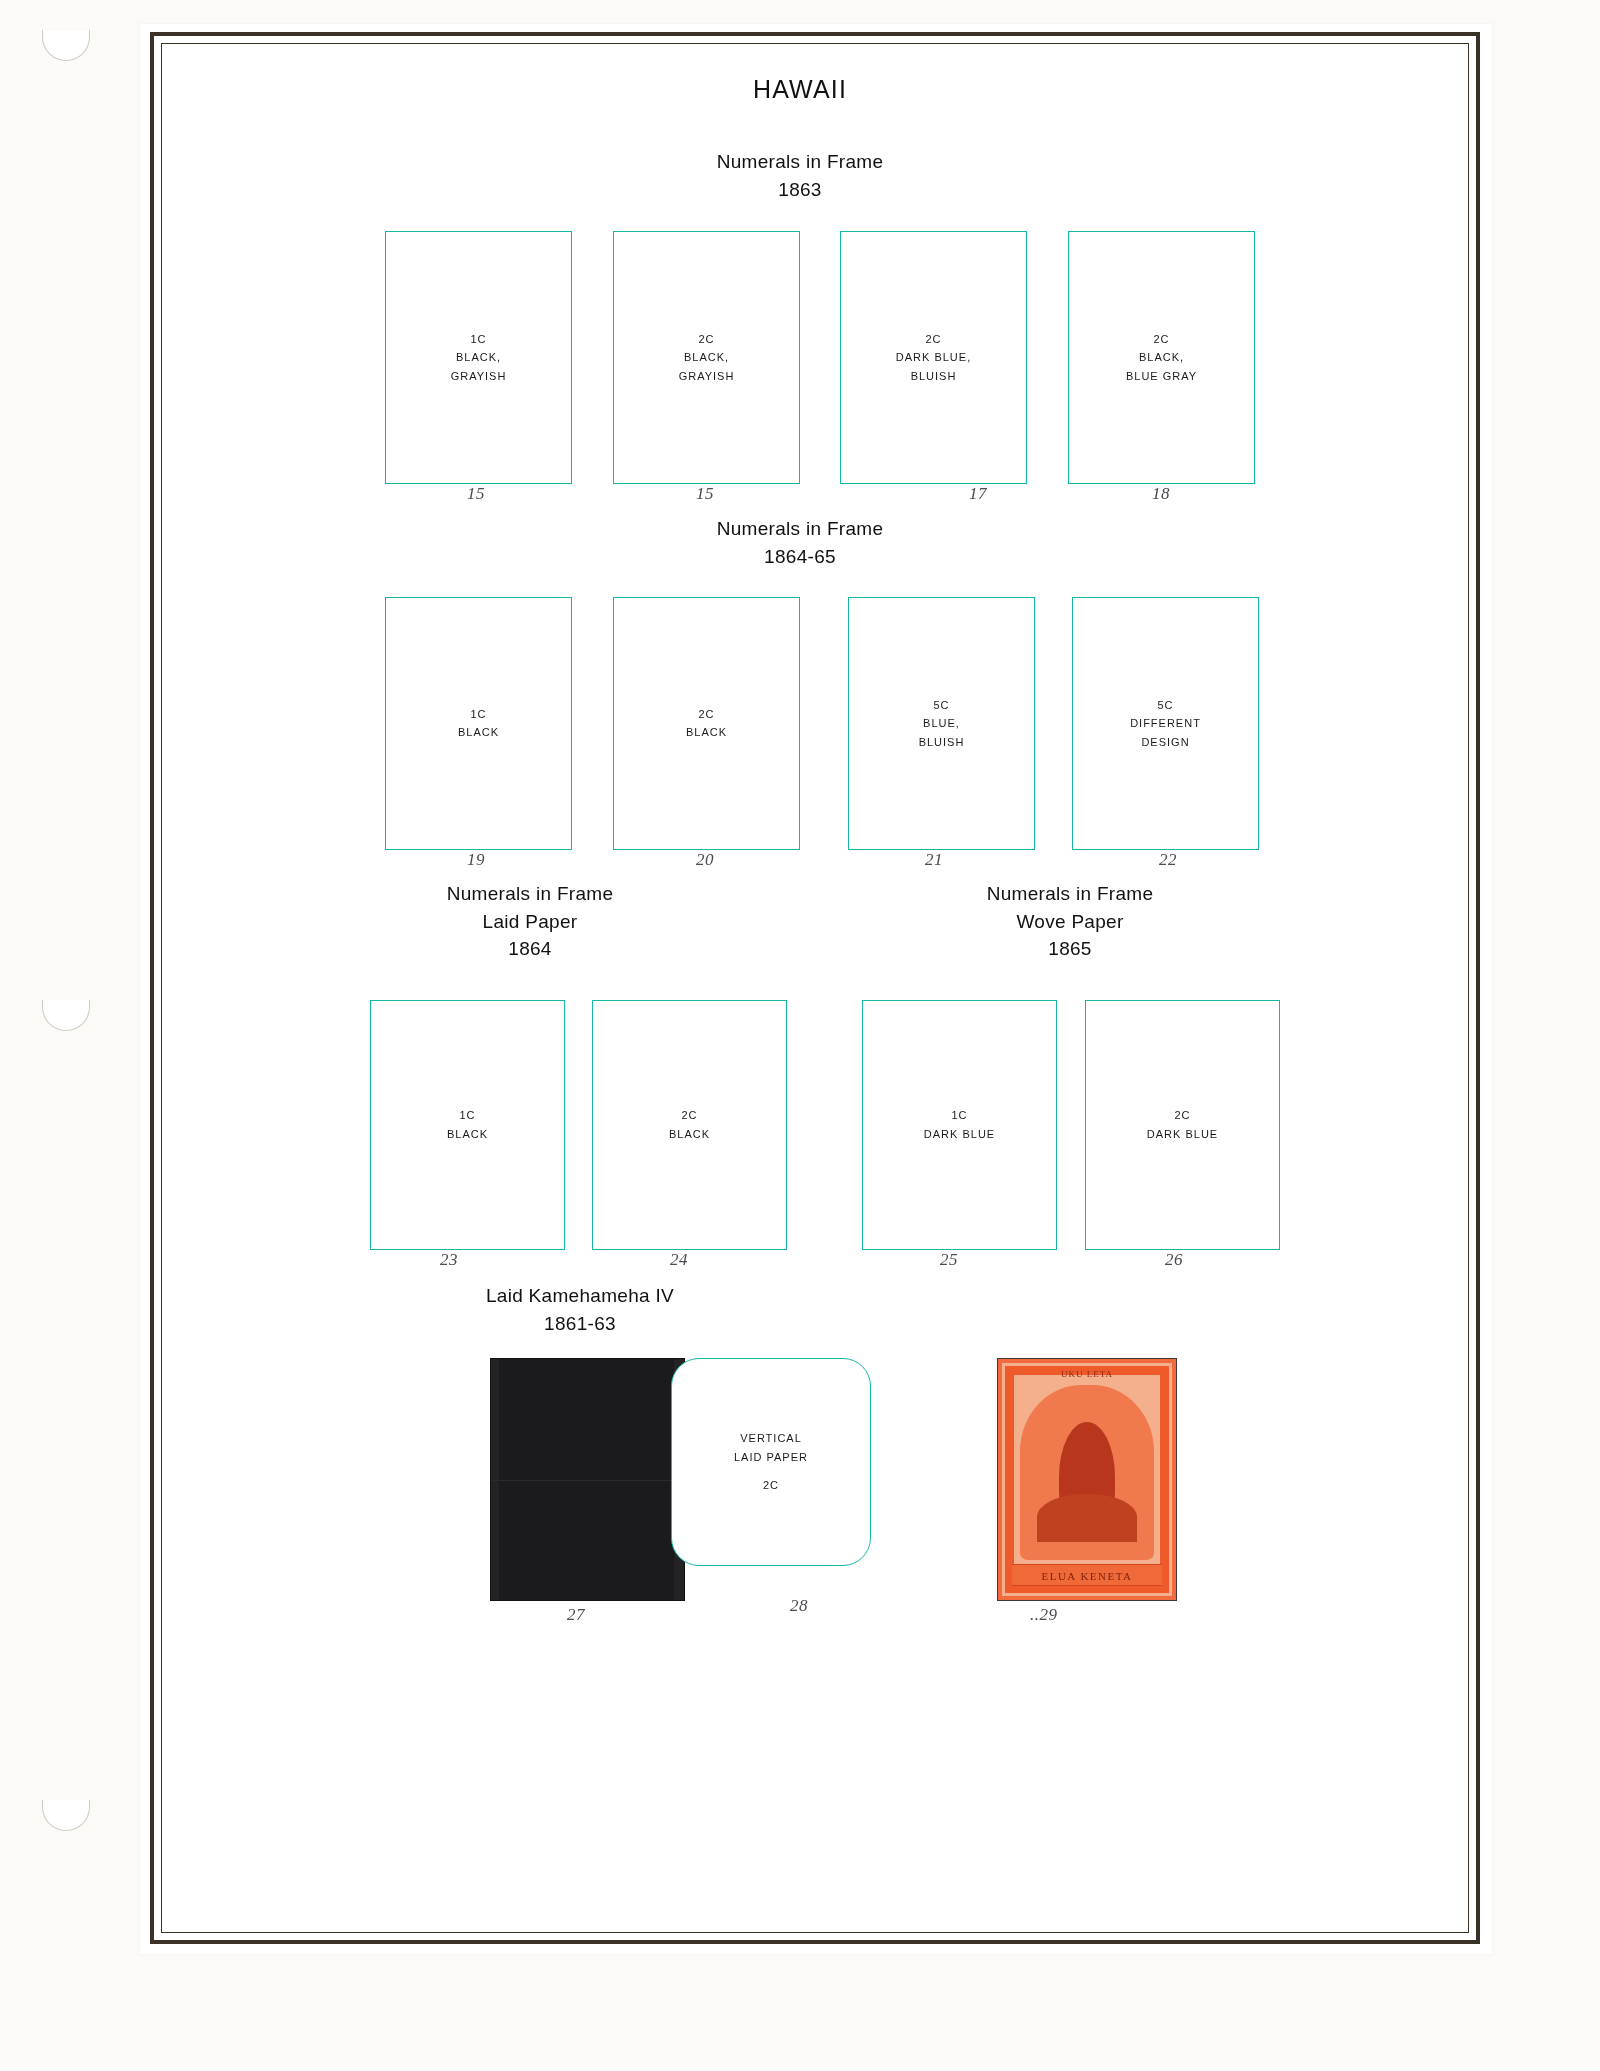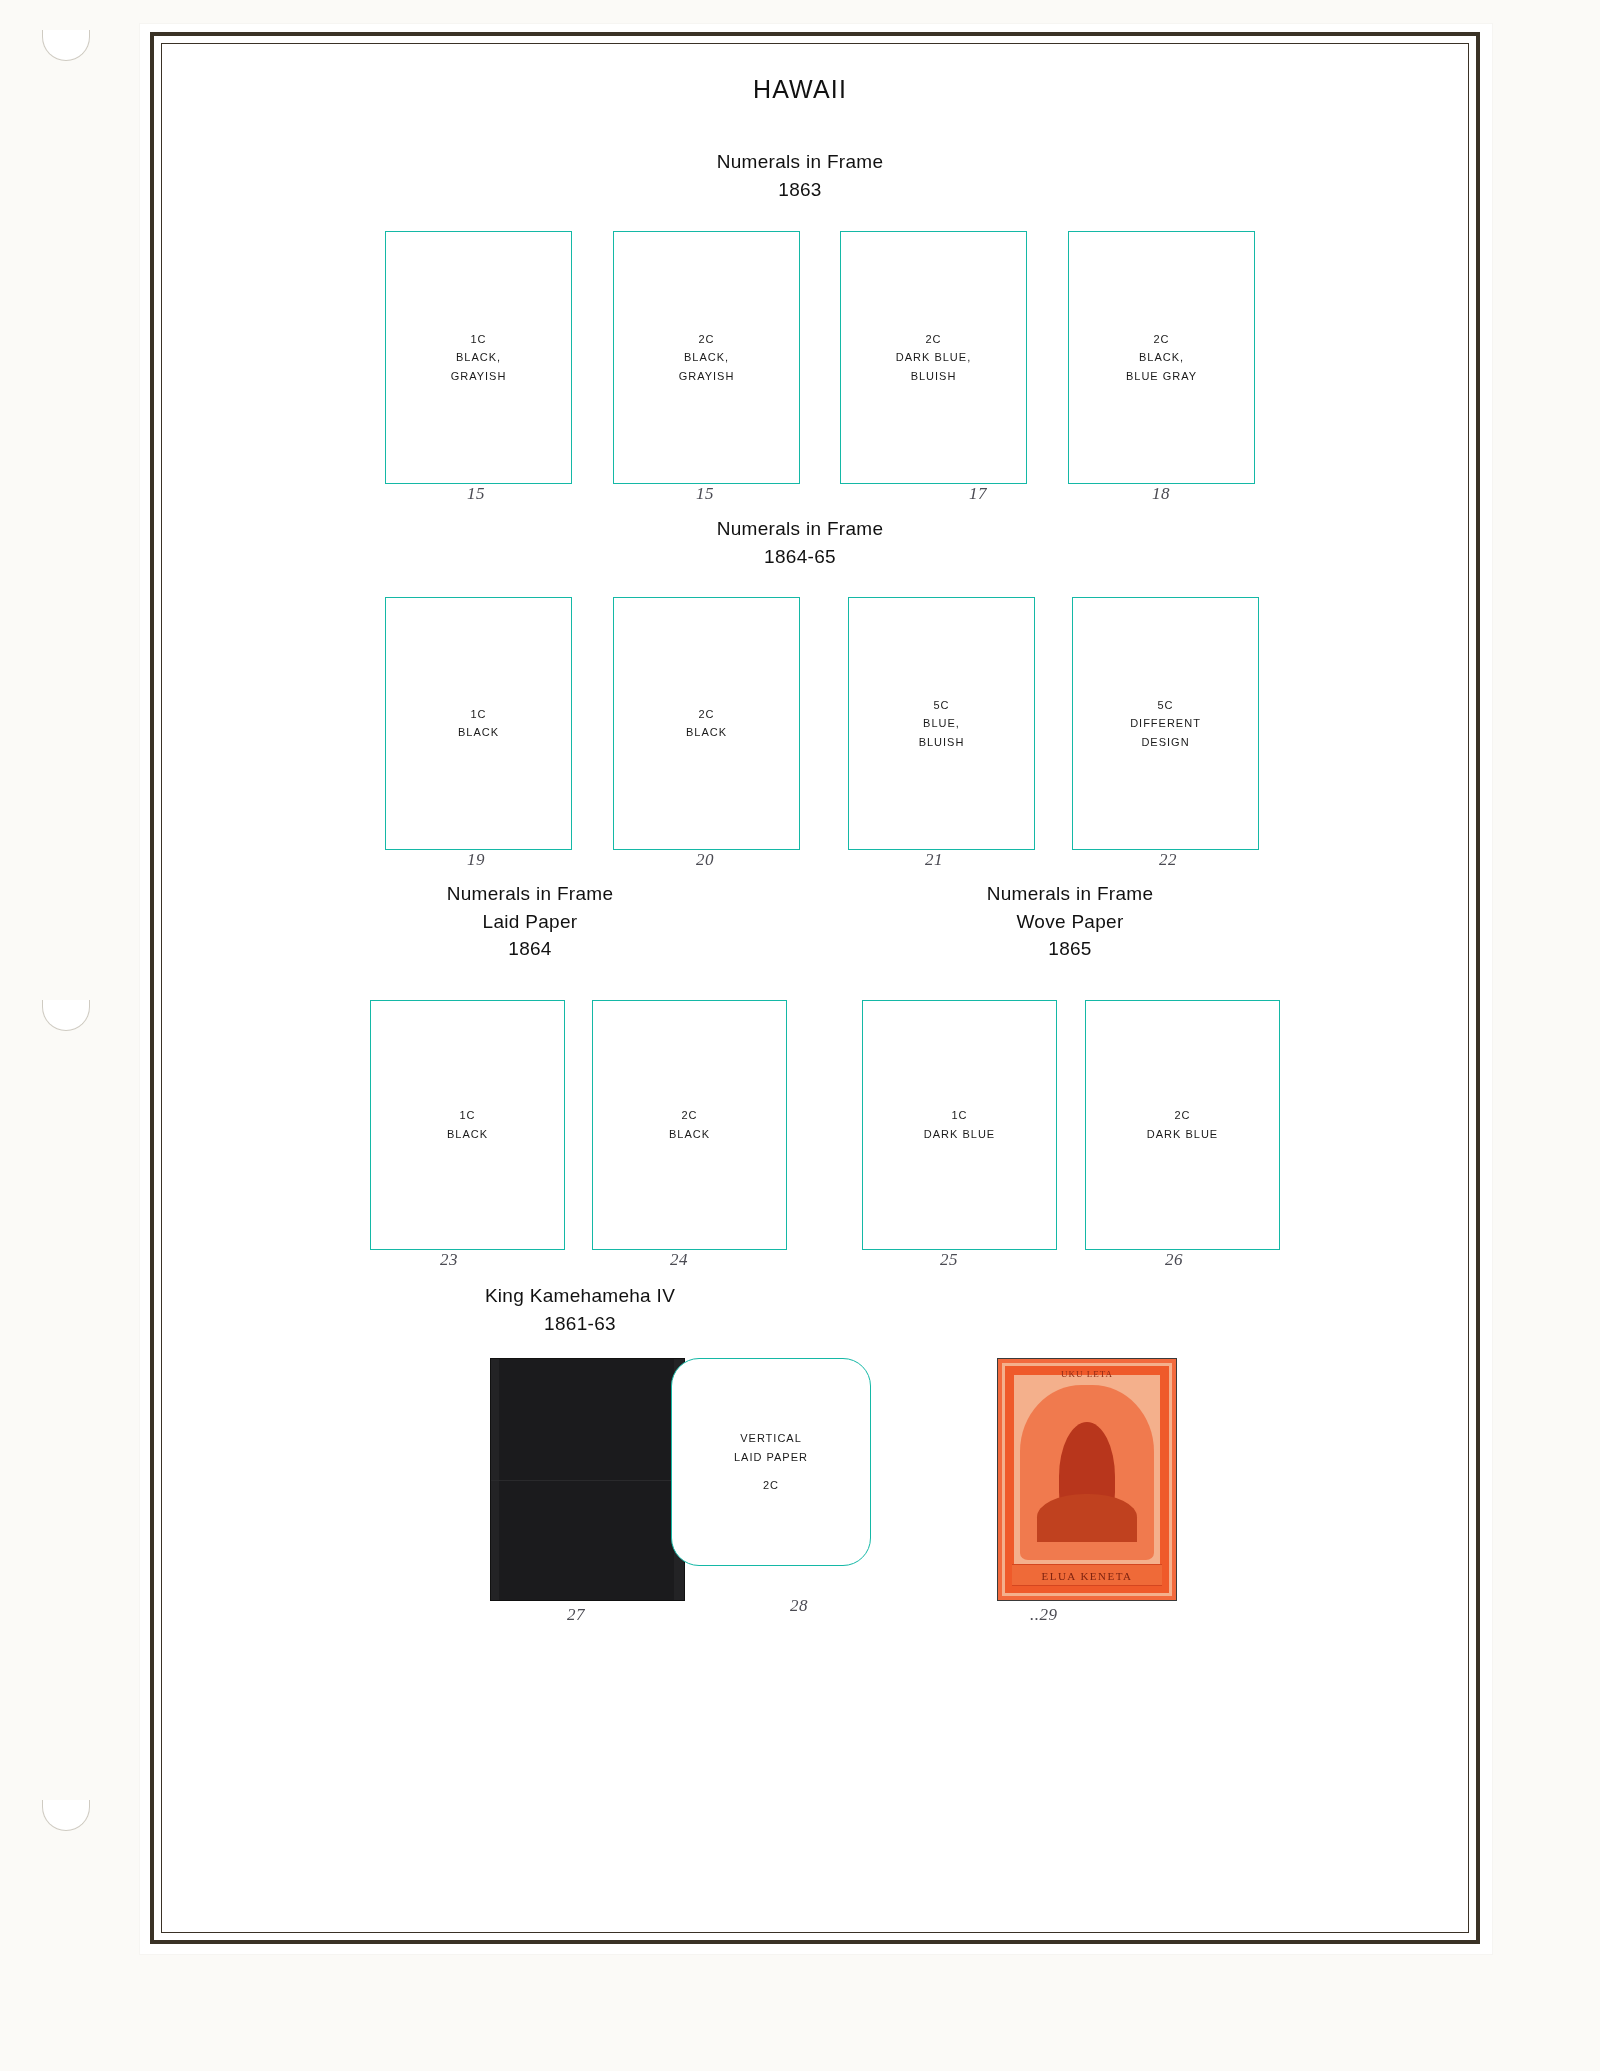--- a/index.html
+++ b/index.html
@@ -361,21 +361,21 @@
 
   <div class="stamp-box" style="left:1085px;top:1000px;width:195px;height:250px;">
     <div class="stamp-caption">
       <div>2C</div>
       <div>DARK BLUE</div>
     </div>
   </div>
   <div class="cat-num" style="left:1165px;top:1250px;">26</div>
 
   <div class="section-head" style="left:330px;width:500px;top:1282px;">
-    <div>King Kamehameha IV</div>
+    <div>Laid Kamehameha IV</div>
     <div>1861-63</div>
   </div>
 
 
   <div id="stamp-27" style="left:490px;top:1358px;width:195px;height:243px;">
     <div class="edge-l"></div>
     <div class="edge-r"></div>
     <div class="fold"></div>
   </div>
   <div class="cat-num" style="left:567px;top:1605px;">27</div>

